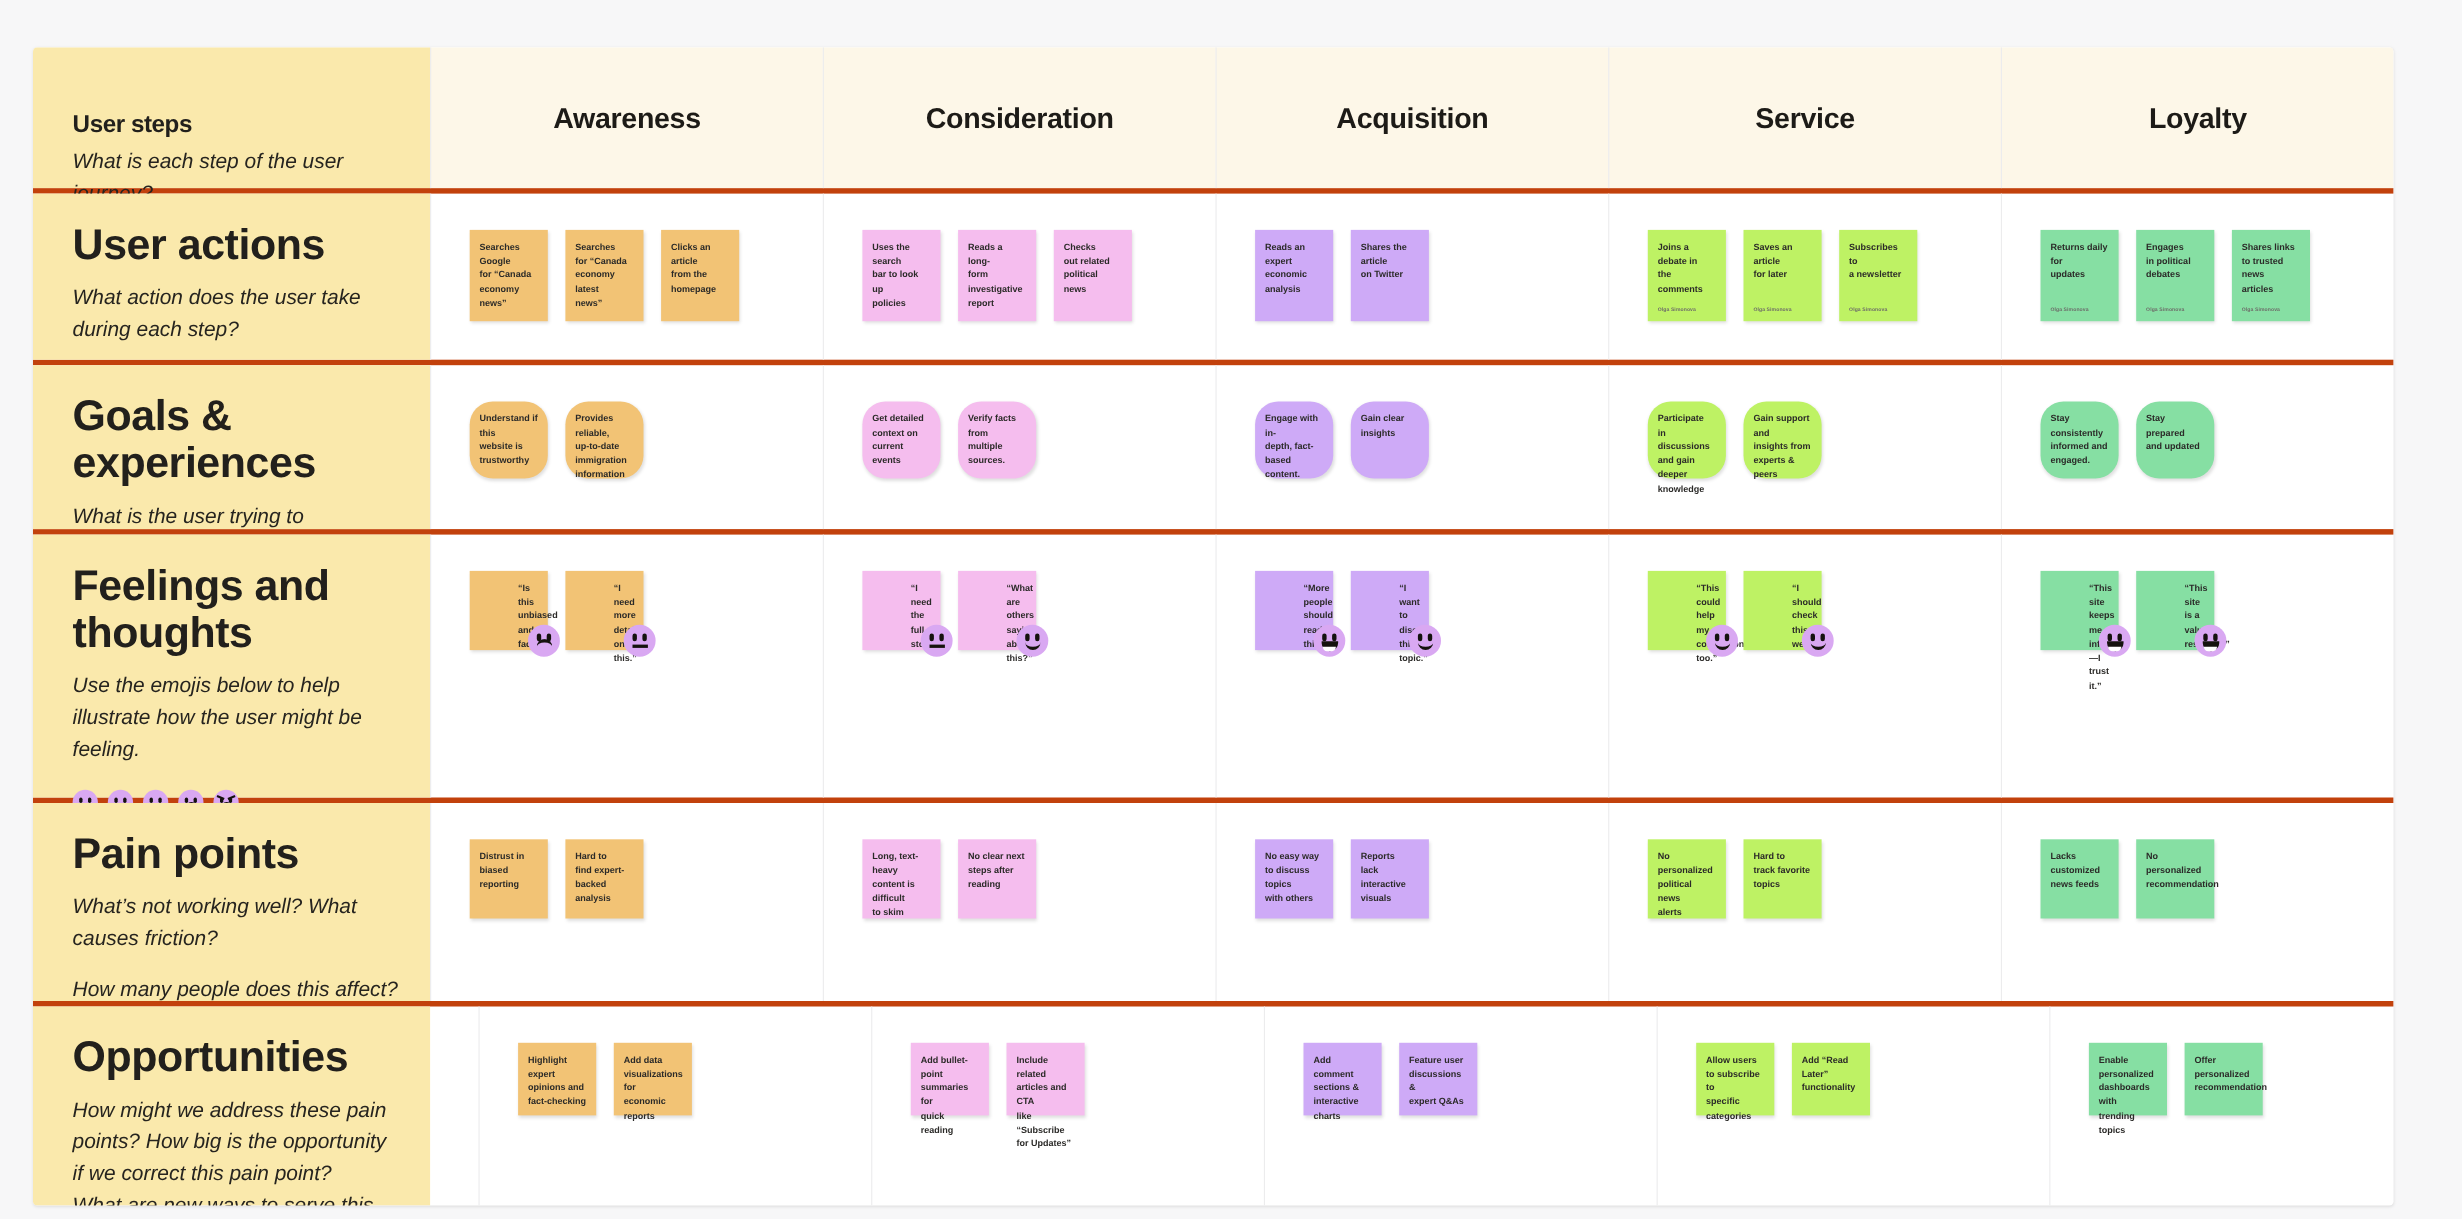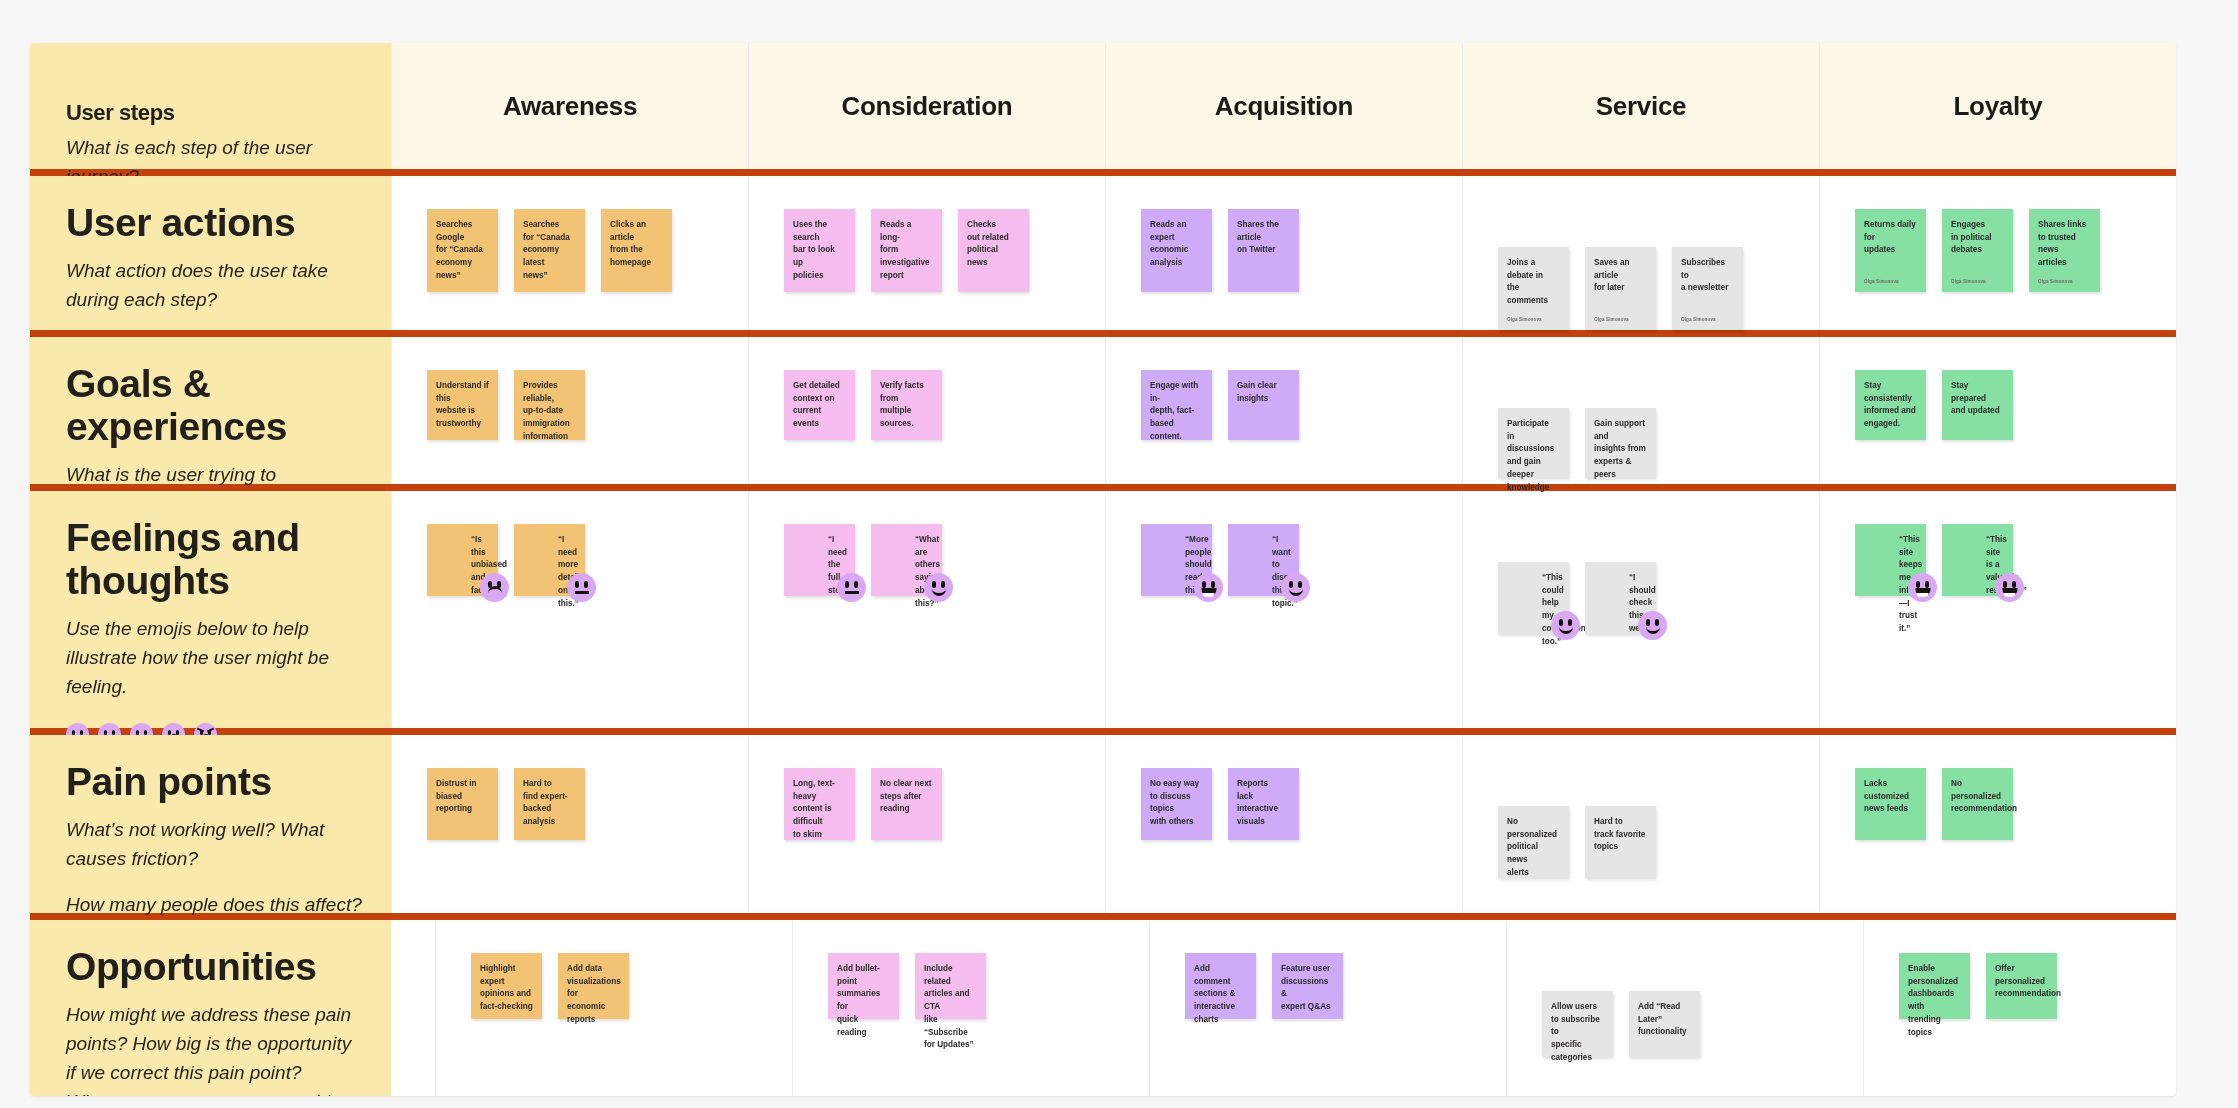--- a/index.html
+++ b/index.html
@@ -22,21 +22,21 @@
     border-radius: 4px;
     box-shadow: 0 1px 3px rgba(0,0,0,0.10);
     overflow: hidden;
     display: flex;
     flex-direction: column;
   }
 
   .brow {
     display: flex;
     flex-direction: row;
-    border-bottom: 7px solid #c2410c;
+    border-bottom: 5px solid #c2410c;
     box-sizing: border-box;
   }
   .brow:last-child { border-bottom: none; }
 
   
   .r-head   { height: 133px; }
   .r-r0     { height: 213px; }
   .r-r1     { height: 154px; }
   .r-r2     { height: 244px; }
   .r-r3     { height: 185px; }
@@ -223,29 +223,29 @@
     letter-spacing: 0.1px;
     white-space: nowrap;
   }
   .note .emo {
     position: absolute;
     right: -11px;
     bottom: -11px;
   }
 
   .h-tall  { height: 83px; }
-  .h-med   { height: 70px; }
+  .h-med   { height: 70px; border-radius: 21px; }
   .h-feel  { height: 72px; padding-left: 44px; }
   .h-pain  { height: 72px; }
   .h-opp   { height: 66px; }
 
   .n-orange { background: #f2c375; }
   .n-pink   { background: #f5bdee; }
   .n-purple { background: #ceaaf7; }
-  .n-blue   { background: #e5e5e5; margin-top: 38px; }
+  .n-blue   { background: #bef264; }
   .n-green  { background: #86dfa3; }
 </style>
 </head>
 <body>
 
 <div id="board">
 
   <div class="brow r-head">
     <div class="lbl-cell head">
       <div class="lbl-title small">User steps</div>

